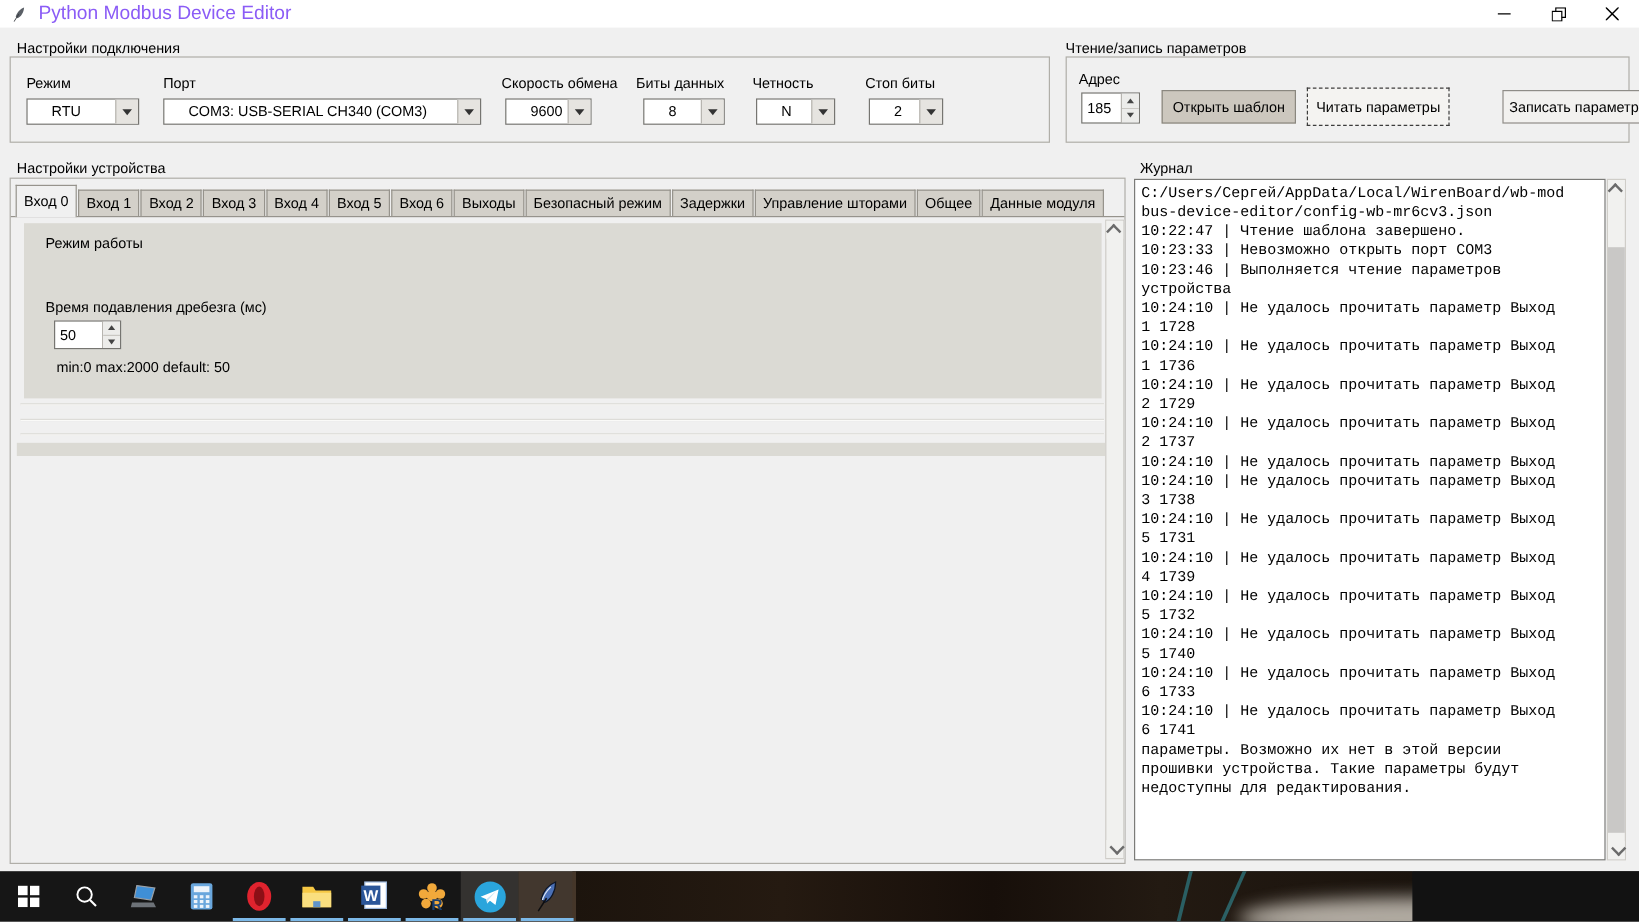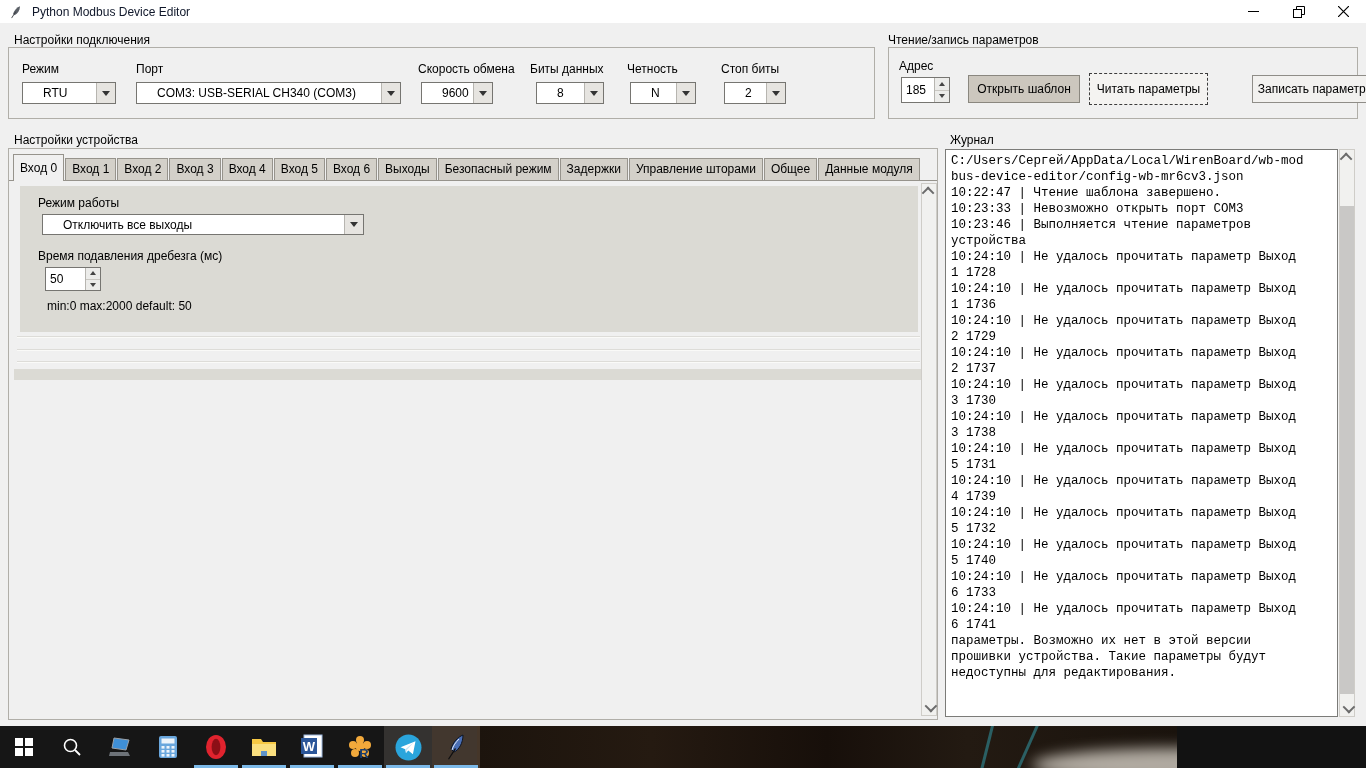--- a/index.html
+++ b/index.html
@@ -2,21 +2,21 @@
 <html><head>
 <meta charset="utf-8">
 <style>
   html,body{margin:0;padding:0;background:#000;}
   #screen{position:relative;width:1366px;height:768px;overflow:hidden;
     font-family:"Liberation Sans","DejaVu Sans",sans-serif;font-size:12px;color:#000;
     background:#f0f0f0;}
   
   .titlebar{position:absolute;left:0;top:0;width:1366px;height:23px;background:#ffffff;display:flex;align-items:center;}
   .titlebar .appicon{width:14px;height:14px;margin-left:9px;margin-right:9px;}
-  .titlebar .title{font-size:12px;color:#0f172a;}
+  .titlebar .title{font-size:16px;color:#8b5cf6;}
   .wincontrols{position:absolute;right:0;top:0;height:23px;display:flex;}
   .winbtn{width:45px;height:23px;display:flex;align-items:center;justify-content:center;color:#222;}
   .winbtn svg{display:block;}
   
   .grouplabel{position:absolute;font-size:12px;color:#000;}
   .groupbox{position:absolute;border:1px solid #b0aea8;background:#f0f0f0;box-sizing:border-box;}
   
   .ctl-label{position:absolute;font-size:12px;color:#000;white-space:nowrap;}
   .combo{position:absolute;height:22px;background:#fff;border:1px solid #767571;box-sizing:border-box;display:flex;}
   .combo .combo-text{flex:1;line-height:20px;padding-left:20px;font-size:12px;white-space:nowrap;overflow:hidden;}
@@ -185,26 +185,20 @@
       <div class="tab">Выходы</div>
       <div class="tab">Безопасный режим</div>
       <div class="tab">Задержки</div>
       <div class="tab">Управление шторами</div>
       <div class="tab">Общее</div>
       <div class="tab">Данные модуля</div>
     </div>
 
   <div class="page-panel">
     <span class="ctl-label" style="left:18px;top:10px;">Режим работы</span>
-    <div class="combo" style="left:22px;top:28px;width:322px;height:21px;">
-      <span class="combo-text">Отключить все выходы</span>
-      <span class="combo-btn">
-          <span class="tri-dn"></span>
-        </span>
-    </div>
     <span class="ctl-label" style="left:18px;top:63px;">Время подавления дребезга (мс)</span>
     <div class="spin" style="left:25px;top:81px;width:56px;height:24px;">
       <span class="spin-text">50</span>
       <span class="spin-btns">
         <span class="spin-b">
             <span class="tri-up-s"></span>
           </span>
         <span class="spin-b">
             <span class="tri-dn-s"></span>
           </span>
@@ -237,21 +231,20 @@
       <div class="log-line">устройства</div>
       <div class="log-line">10:24:10 | Не удалось прочитать параметр Выход</div>
       <div class="log-line">1 1728</div>
       <div class="log-line">10:24:10 | Не удалось прочитать параметр Выход</div>
       <div class="log-line">1 1736</div>
       <div class="log-line">10:24:10 | Не удалось прочитать параметр Выход</div>
       <div class="log-line">2 1729</div>
       <div class="log-line">10:24:10 | Не удалось прочитать параметр Выход</div>
       <div class="log-line">2 1737</div>
       <div class="log-line">10:24:10 | Не удалось прочитать параметр Выход</div>
-      <div class="log-line">3 1730</div>
       <div class="log-line">10:24:10 | Не удалось прочитать параметр Выход</div>
       <div class="log-line">3 1738</div>
       <div class="log-line">10:24:10 | Не удалось прочитать параметр Выход</div>
       <div class="log-line">5 1731</div>
       <div class="log-line">10:24:10 | Не удалось прочитать параметр Выход</div>
       <div class="log-line">4 1739</div>
       <div class="log-line">10:24:10 | Не удалось прочитать параметр Выход</div>
       <div class="log-line">5 1732</div>
       <div class="log-line">10:24:10 | Не удалось прочитать параметр Выход</div>
       <div class="log-line">5 1740</div>

